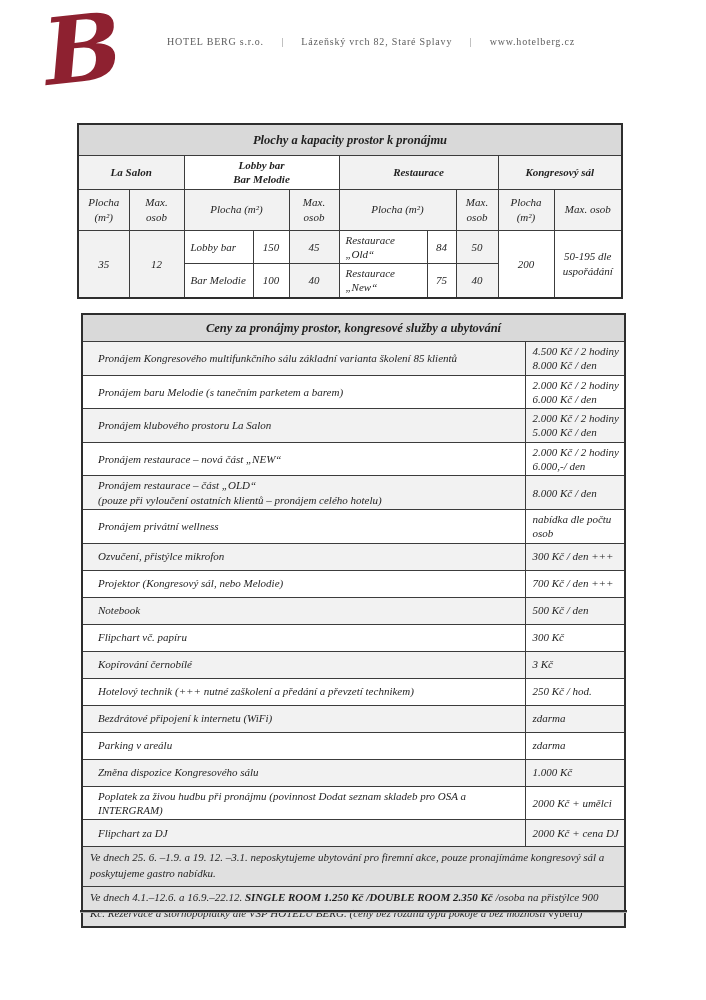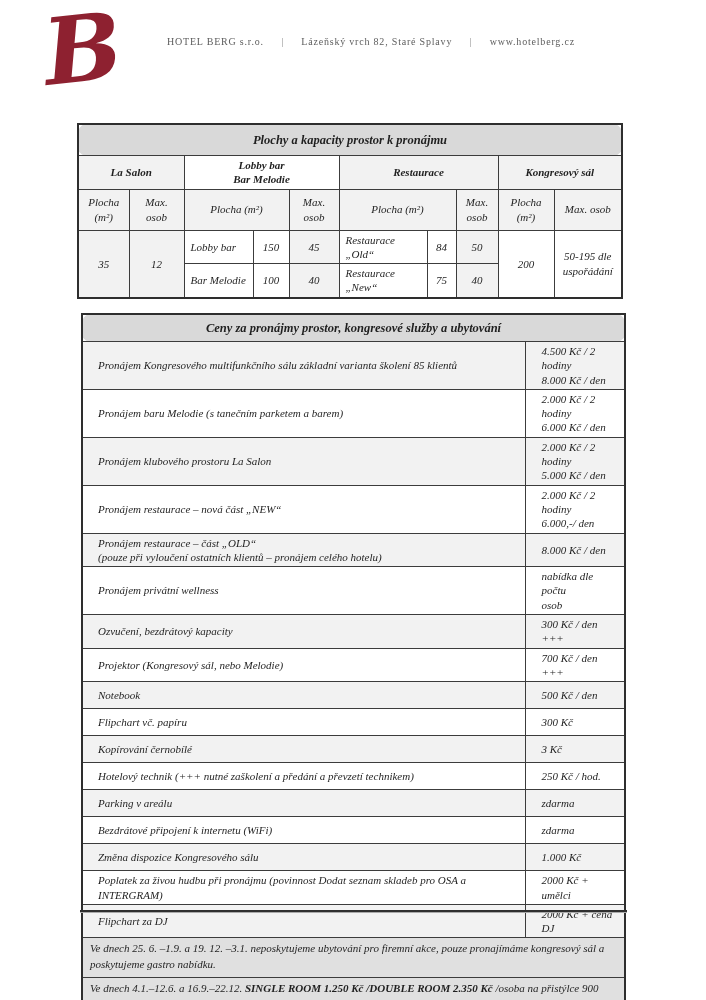--- a/index.html
+++ b/index.html
@@ -27,38 +27,38 @@
   table{border-collapse:collapse;table-layout:fixed;}
   td{
     border:1px solid #3c3c3c;
     font-style:italic;font-size:11px;line-height:1.3;
     color:#1f1f1f;padding:2px 4px;vertical-align:middle;
     overflow:hidden;
   }
   .pre{white-space:pre-line;}
   .ttl{
     background:#d9d9d9;font-weight:bold;text-align:center;
-    font-size:12.5px;height:26px;border-radius:9px;
+    font-size:12.5px;height:26px;
   }
 
   
   .t1{position:absolute;left:77px;top:123px;width:544px;border:2px solid #2e2e2e;}
   .t1 td{text-align:center;}
   .t1 .grp{font-weight:bold;height:28px;background:#ffffff;}
   .t1 .shade{background:#f2f2f2;}
   .t1 .hdr{height:36px;background:#f2f2f2;}
   .t1 .name{text-align:left;padding-left:6px;background:#ffffff;}
   .t1 .num{background:#ffffff;}
   .t1 .dr{height:21px;}
 
   
   .t2{position:absolute;left:81px;top:313px;width:543px;border:2px solid #2e2e2e;}
   .t2 td{height:22px;}
   .t2 td.lbl{text-align:left;padding-left:15px;padding-right:6px;}
-  .t2 td.prc{text-align:left;padding-left:16px;margin-left:12px;}
+  .t2 td.prc{text-align:left;padding-left:7px;margin-left:12px;}
   .t2 tbody tr:nth-child(odd) td{background:#f2f2f2;}
   .t2 tbody tr:nth-child(even) td{background:#ffffff;}
   .t2 tr.note td{
     background:#e0e0e0 !important;line-height:1.45;padding:3px 8px 4px 7px;
   }
   .t2 .b{font-weight:bold;}
   .t2 .up{font-style:normal;margin-top:40px;}
 
   .footer-rule{
     position:absolute;left:80px;top:910px;width:547px;height:0;
@@ -178,21 +178,21 @@
         <td class="lbl pre">Pronájem restaurace – část „OLD“
 (pouze při vyloučení ostatních klientů – pronájem celého hotelu)</td>
         <td class="prc pre">8.000 Kč / den</td>
       </tr>
       <tr>
         <td class="lbl pre">Pronájem privátní wellness</td>
         <td class="prc pre">nabídka dle počtu
 osob</td>
       </tr>
       <tr>
-        <td class="lbl pre">Ozvučení, bezdrátový kapacity</td>
+        <td class="lbl pre">Ozvučení, přistýlce mikrofon</td>
         <td class="prc pre">300 Kč / den +++</td>
       </tr>
       <tr>
         <td class="lbl pre">Projektor (Kongresový sál, nebo Melodie)</td>
         <td class="prc pre">700 Kč / den +++</td>
       </tr>
       <tr>
         <td class="lbl pre">Notebook</td>
         <td class="prc pre">500 Kč / den</td>
       </tr>
@@ -202,28 +202,28 @@
       </tr>
       <tr>
         <td class="lbl pre">Kopírování černobílé</td>
         <td class="prc pre">3 Kč</td>
       </tr>
       <tr>
         <td class="lbl pre">Hotelový technik  (+++ nutné zaškolení a předání a převzetí technikem)</td>
         <td class="prc pre">250 Kč / hod.</td>
       </tr>
       <tr>
+        <td class="lbl pre">Bezdrátové připojení k internetu (WiFi)</td>
+        <td class="prc pre">zdarma</td>
+      </tr>
+      <tr>
         <td class="lbl pre">Parking v areálu</td>
         <td class="prc pre">zdarma</td>
       </tr>
       <tr>
-        <td class="lbl pre">Bezdrátové připojení k internetu (WiFi)</td>
-        <td class="prc pre">zdarma</td>
-      </tr>
-      <tr>
         <td class="lbl pre">Změna dispozice Kongresového sálu</td>
         <td class="prc pre">1.000 Kč</td>
       </tr>
       <tr>
         <td class="lbl pre">Poplatek za živou hudbu při pronájmu (povinnost Dodat seznam skladeb pro OSA a INTERGRAM)</td>
         <td class="prc pre">2000 Kč + umělci</td>
       </tr>
       <tr>
         <td class="lbl pre">Flipchart za DJ</td>
         <td class="prc pre">2000 Kč + cena DJ</td>

